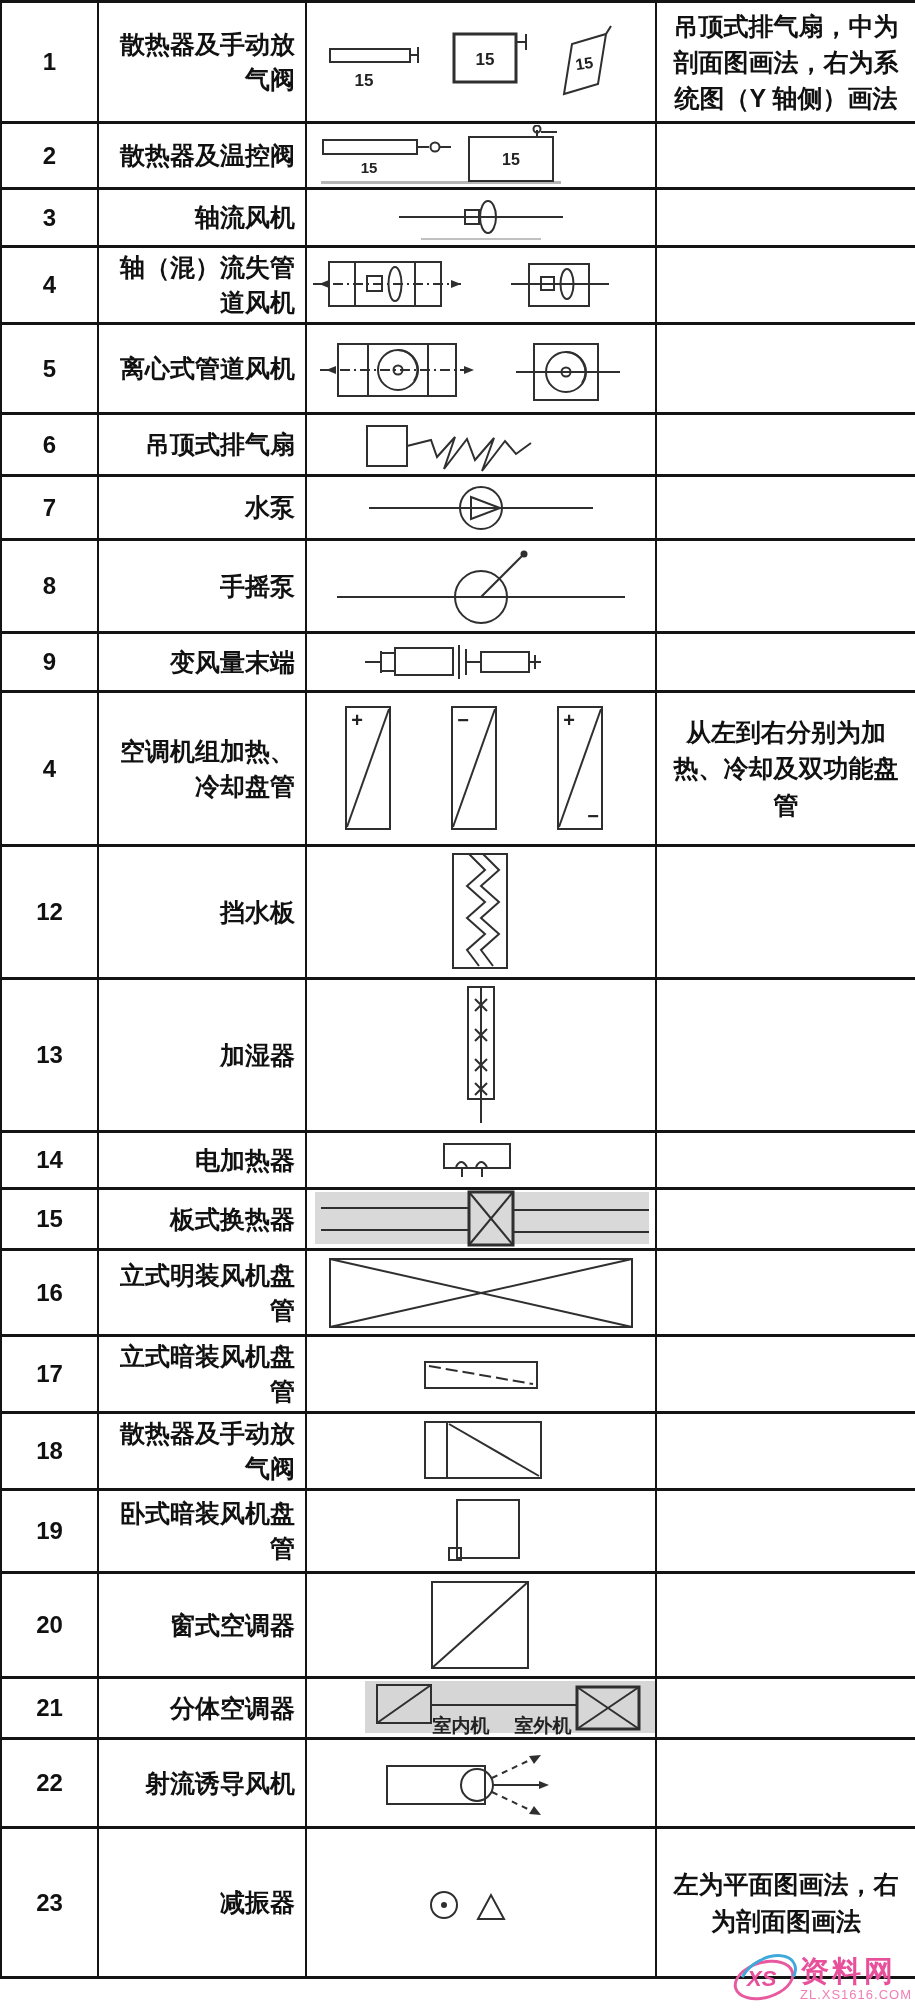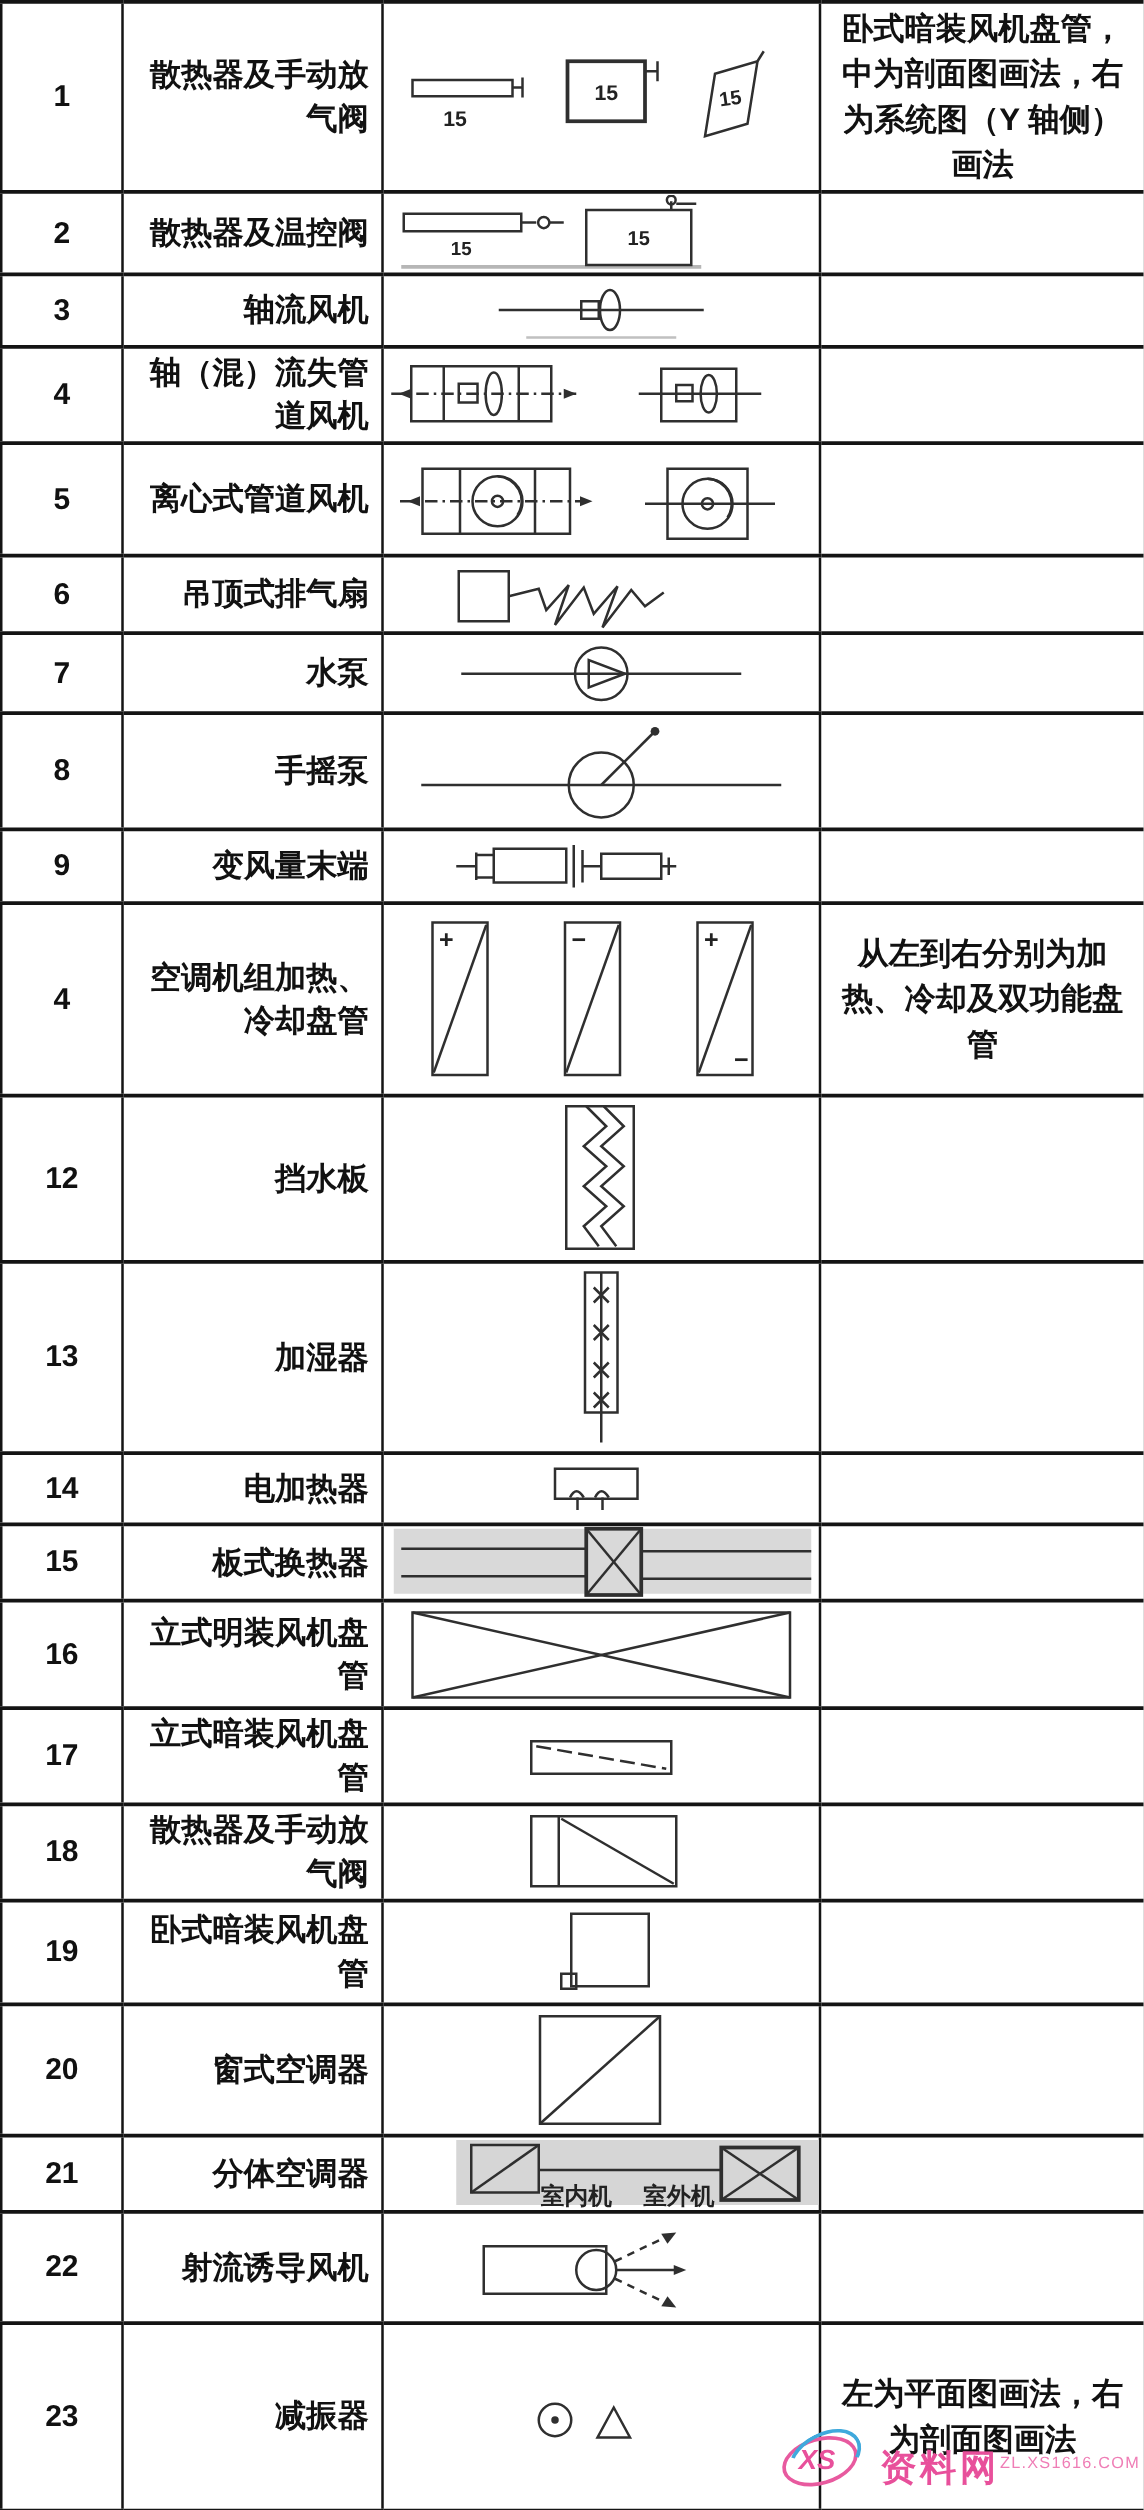--- a/index.html
+++ b/index.html
@@ -11,28 +11,28 @@
         vertical-align:middle;overflow:hidden;}
   .c-num{text-align:center;font-weight:bold;font-size:24px;}
   .c-name{text-align:right;font-weight:bold;font-size:25px;line-height:1.4;padding:2px 10px;}
   .c-sym{text-align:center;padding:0;}
   .c-note{text-align:center;font-weight:bold;font-size:25px;line-height:1.45;padding:2px 8px;}
   .c-sym svg{display:block;margin:0 auto;}
   svg .ln{stroke:#2f2f2f;fill:none;stroke-width:2;}
   svg .bd{stroke:#2f2f2f;fill:none;stroke-width:3;}
   svg .fl{fill:#2f2f2f;stroke:none;}
   svg text{fill:#222;font-weight:bold;text-anchor:middle;font-family:"Liberation Sans",sans-serif;}
-  .wm{position:absolute;right:3px;bottom:18px;display:flex;align-items:flex-end;gap:15px;z-index:5;}
+  .wm{position:absolute;right:3px;bottom:7px;display:flex;align-items:flex-end;gap:3px;z-index:5;}
   .wm-oval{position:relative;width:66px;height:44px;flex:0 0 auto;}
   .wm-e1{position:absolute;left:2px;top:4px;width:56px;height:32px;border:3px solid #e85a9f;
          border-radius:50%;transform:rotate(-16deg);}
   .wm-e2{position:absolute;left:6px;top:0px;width:56px;height:34px;border:3px solid transparent;
          border-top-color:#3fa9dc;border-right-color:#3fa9dc;border-radius:50%;transform:rotate(-28deg);}
   .wm-xs{position:absolute;left:16px;top:9px;color:#e8509b;font-style:italic;font-weight:bold;font-size:22px;}
-  .wm-right{display:flex;flex-direction:row;align-items:flex-start;line-height:1;text-align:center;}
+  .wm-right{display:flex;flex-direction:column;align-items:flex-start;line-height:1;text-align:center;}
   .wm-name{color:#e8509b;font-size:29px;font-weight:900;letter-spacing:3px;}
   .wm-url{color:#ef7eb6;font-size:13px;font-weight:normal;letter-spacing:1px;margin-top:2px;}
 </style>
 </head>
 <body>
 
 <div class="wrap">
 <table class="legend">
 <colgroup>
         <col style="width:97px">
@@ -53,21 +53,21 @@
       <text x="48" y="76" font-size="17">15</text>
       <rect class="bd" x="138" y="24" width="62" height="48"></rect>
       <text x="169" y="55" font-size="17">15</text>
       <line class="ln" x1="200" y1="32" x2="210" y2="32"></line>
               <line class="ln" x1="210" y1="24" x2="210" y2="40"></line>
       <polygon class="ln" points="248,84 256,34 290,24 282,74"></polygon>
       <line class="ln" x1="290" y1="24" x2="295" y2="16"></line>
       <text x="269" y="59" font-size="16" transform="rotate(-8 269 59)">15</text>
     </svg>
   </td>
-  <td class="c-note">卧式暗装风机盘管，中为剖面图画法，右为系统图（Y 轴侧）画法</td>
+  <td class="c-note">吊顶式排气扇，中为剖面图画法，右为系统图（Y 轴侧）画法</td>
 </tr>
 
 <tr style="height:66px">
   <td class="c-num">2</td>
   <td class="c-name">散热器及温控阀</td>
   <td class="c-sym">
     <svg width="350" height="62" viewBox="0 0 350 62">
       <rect class="ln" x="16" y="15" width="94" height="14"></rect>
       <text x="62" y="48" font-size="15">15</text>
       <line class="ln" x1="110" y1="22" x2="122" y2="22"></line>

